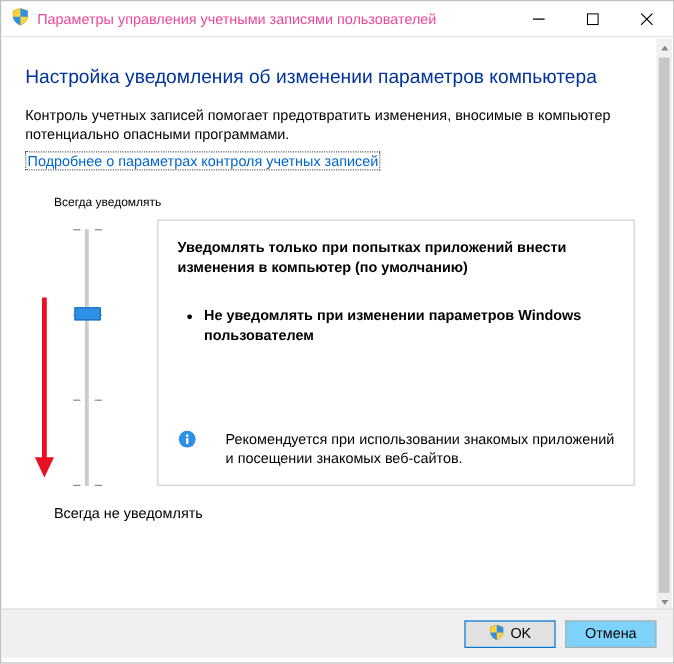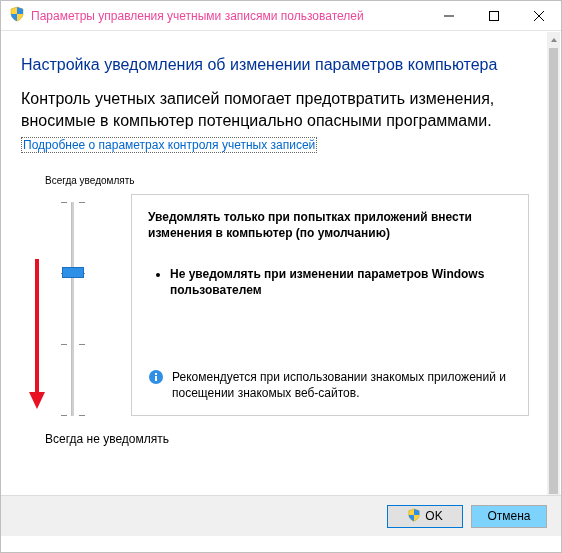--- a/index.html
+++ b/index.html
@@ -57,21 +57,21 @@
     background:#c6c6c6;
     margin:0 2px;
   }
 
   h1.page-title {
     color: #003399;
     font-weight: 400;
     font-size: 16px;
     margin: 6px 0 14px 0;
   }
-  p.intro { margin: 0 0 4px 0; font-size: 16px; line-height: 1.35; }
+  p.intro { margin: 0 0 4px 0; font-size: 12px; line-height: 1.35; }
   a.help-link {
     color: #0066cc;
     text-decoration: none;
     border: 1px dotted #666;
     padding: 0 1px;
     display: inline-block;
     margin-top: 2px;
   }
 
   .slider-area { margin-top: 22px; }
@@ -116,27 +116,27 @@
     border: 1px solid #cfcfcf;
     padding: 14px 16px 14px 16px;
     min-height: 222px;
     display:flex;
     flex-direction:column;
     justify-content:space-between;
   }
   .desc-box .bold { font-weight:700; line-height:1.35; }
   .desc-box ul { margin: 24px 0 0 0; padding-left: 22px; font-weight: bold; }
   .desc-box li { line-height:1.35; }
-  .reco { display:flex; gap:8px; align-items:flex-start; margin-top: 16px;}
+  .reco { display:flex; gap:24px; align-items:flex-start; margin-top: 16px;}
   .reco .info-icon { flex:0 0 16px; }
   .reco .txt { line-height:1.35; }
 
   .footer {
     position:absolute;
-    left:0; right:0; bottom:16px;
+    left:0; right:0; bottom:4px;
     height: 41px;
     background: #f0f0f0;
     border-top: 1px solid #dcdcdc;
     display:flex;
     align-items:center;
     justify-content:flex-end;
     padding-right: 14px;
     gap: 8px;
   }
   .btn {

